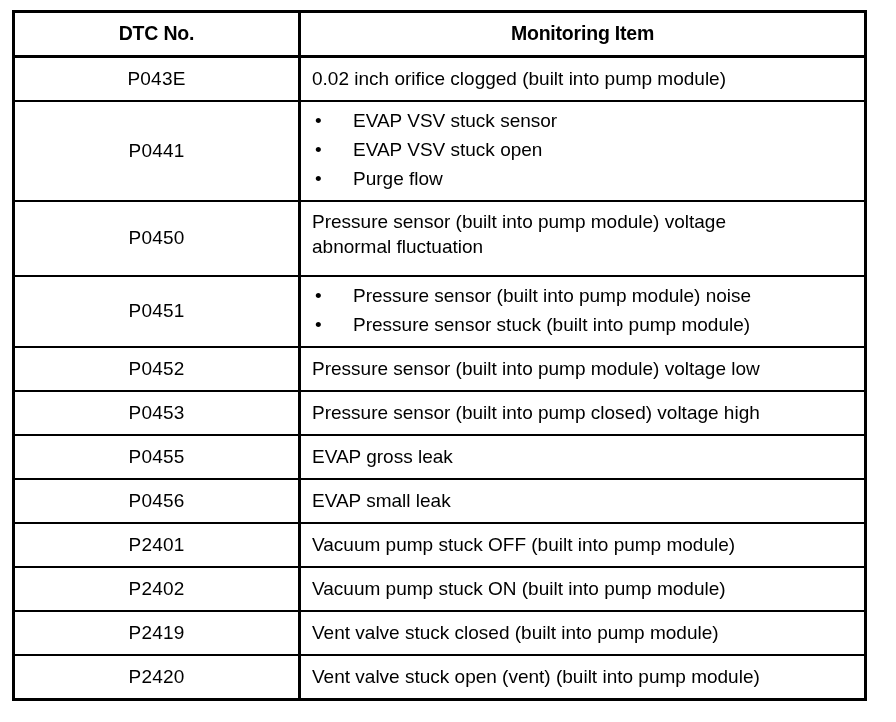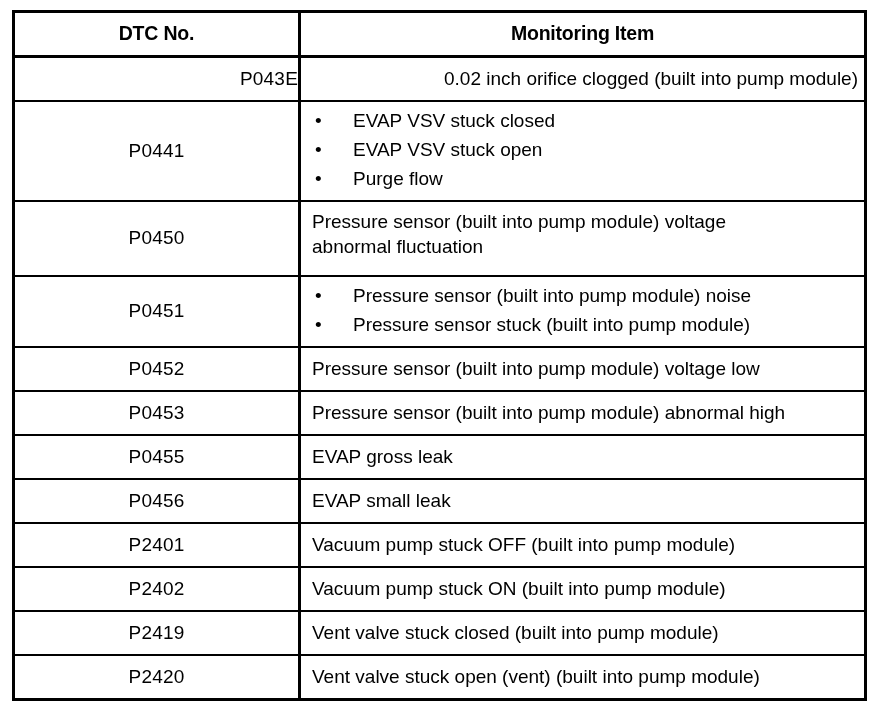--- a/index.html
+++ b/index.html
@@ -62,21 +62,21 @@
   }
 
   tbody td {
     border-top: 2px solid #000;
     border-right: 3px solid #000;
     padding: 0;
     vertical-align: middle;
     font-size: 19px;
   }
   tbody tr td:last-child { border-right: 0; }
-  tbody tr:first-child td { border-top: 0; text-align: right; }
+  tbody tr:first-child td { border-top: 0; }
 
   td.dtc-cell {
     text-align: center;
     vertical-align: middle;
     letter-spacing: 0.2px;
     white-space: nowrap;
   }
 
   td.item-cell {
     text-align: left;
@@ -140,21 +140,21 @@
           <td class="item-cell">
             <span class="cell-inner">
               <span class="para-line">0.02 inch orifice clogged (built into pump module)</span>
             </span>
           </td>
         </tr>
         <tr>
           <td class="dtc-cell">P0441</td>
           <td class="item-cell">
             <ul class="bullets">
-              <li><span class="bullet-mark">•</span><span>EVAP VSV stuck closed</span></li>
+              <li><span class="bullet-mark">•</span><span>EVAP VSV stuck sensor</span></li>
               <li><span class="bullet-mark">•</span><span>EVAP VSV stuck open</span></li>
               <li><span class="bullet-mark">•</span><span>Purge flow</span></li>
             </ul>
           </td>
         </tr>
         <tr>
           <td class="dtc-cell">P0450</td>
           <td class="item-cell">
             <span class="cell-inner">
               <span class="para-line">Pressure sensor (built into pump module) voltage</span>
@@ -176,21 +176,21 @@
           <td class="item-cell">
             <span class="cell-inner">
               <span class="para-line">Pressure sensor (built into pump module) voltage low</span>
             </span>
           </td>
         </tr>
         <tr class="single-line">
           <td class="dtc-cell">P0453</td>
           <td class="item-cell">
             <span class="cell-inner">
-              <span class="para-line">Pressure sensor (built into pump module) abnormal high</span>
+              <span class="para-line">Pressure sensor (built into pump closed) voltage high</span>
             </span>
           </td>
         </tr>
         <tr class="single-line">
           <td class="dtc-cell">P0455</td>
           <td class="item-cell">
             <span class="cell-inner">
               <span class="para-line">EVAP gross leak</span>
             </span>
           </td>

